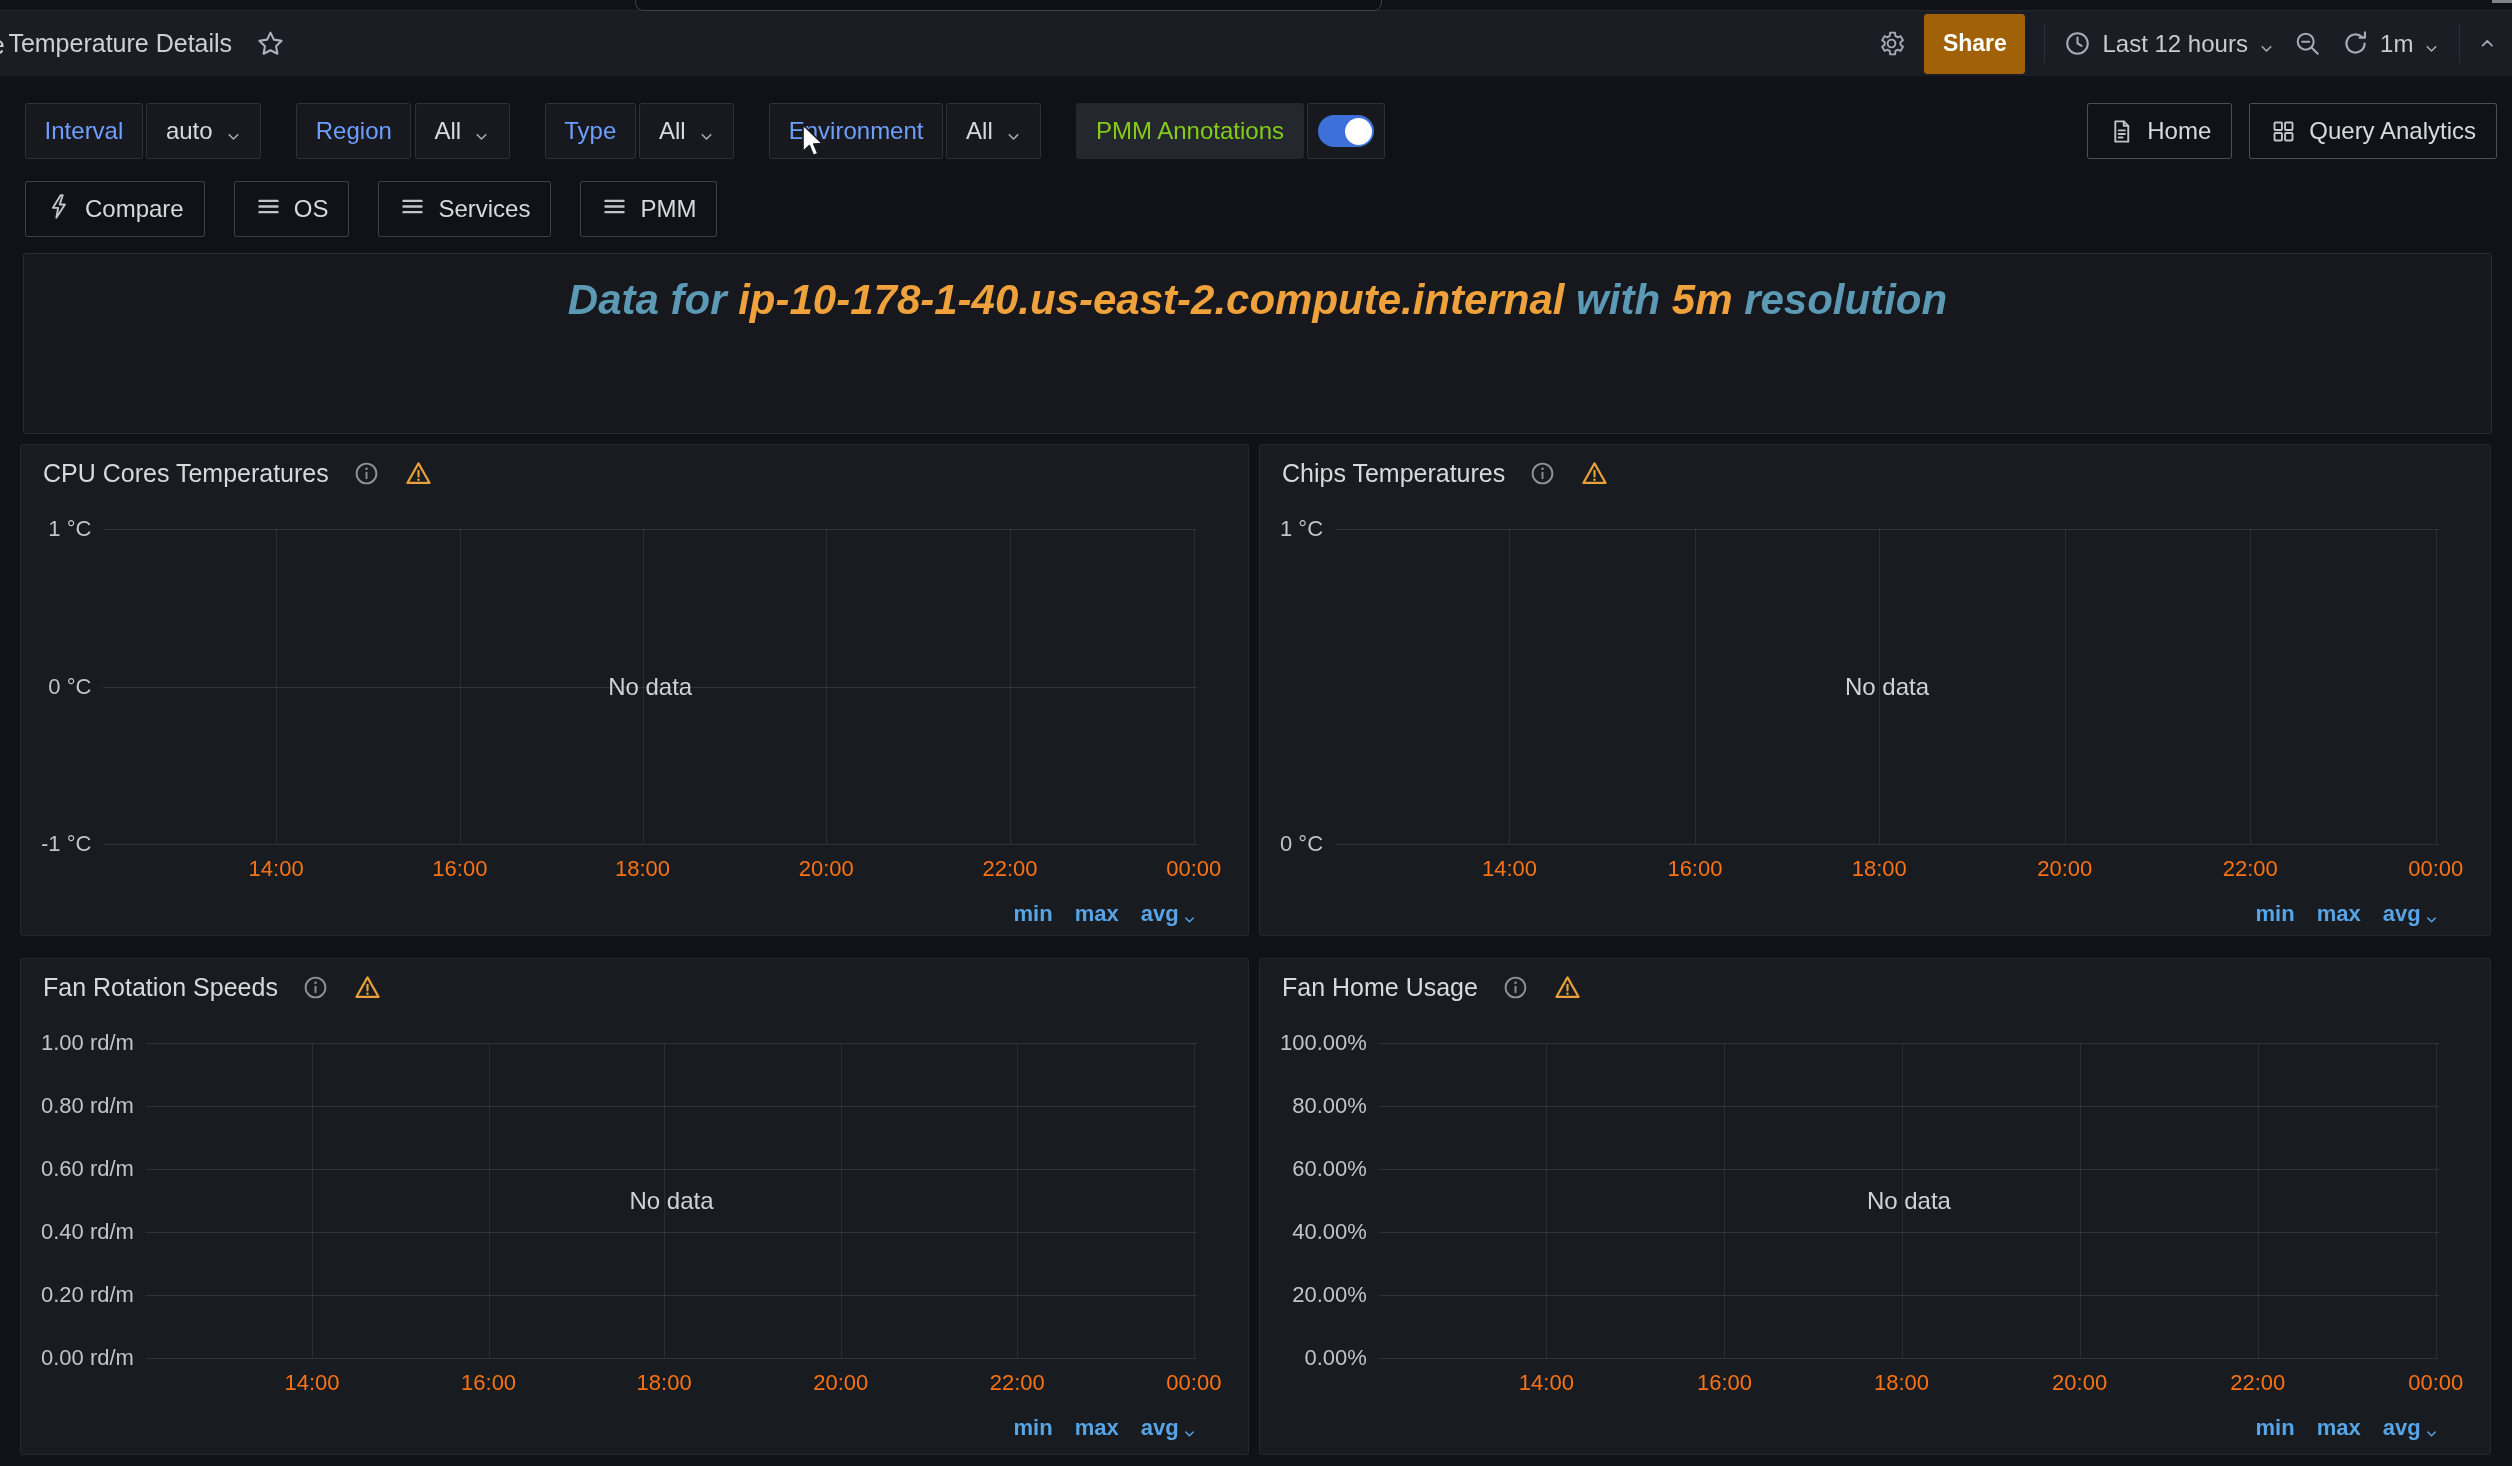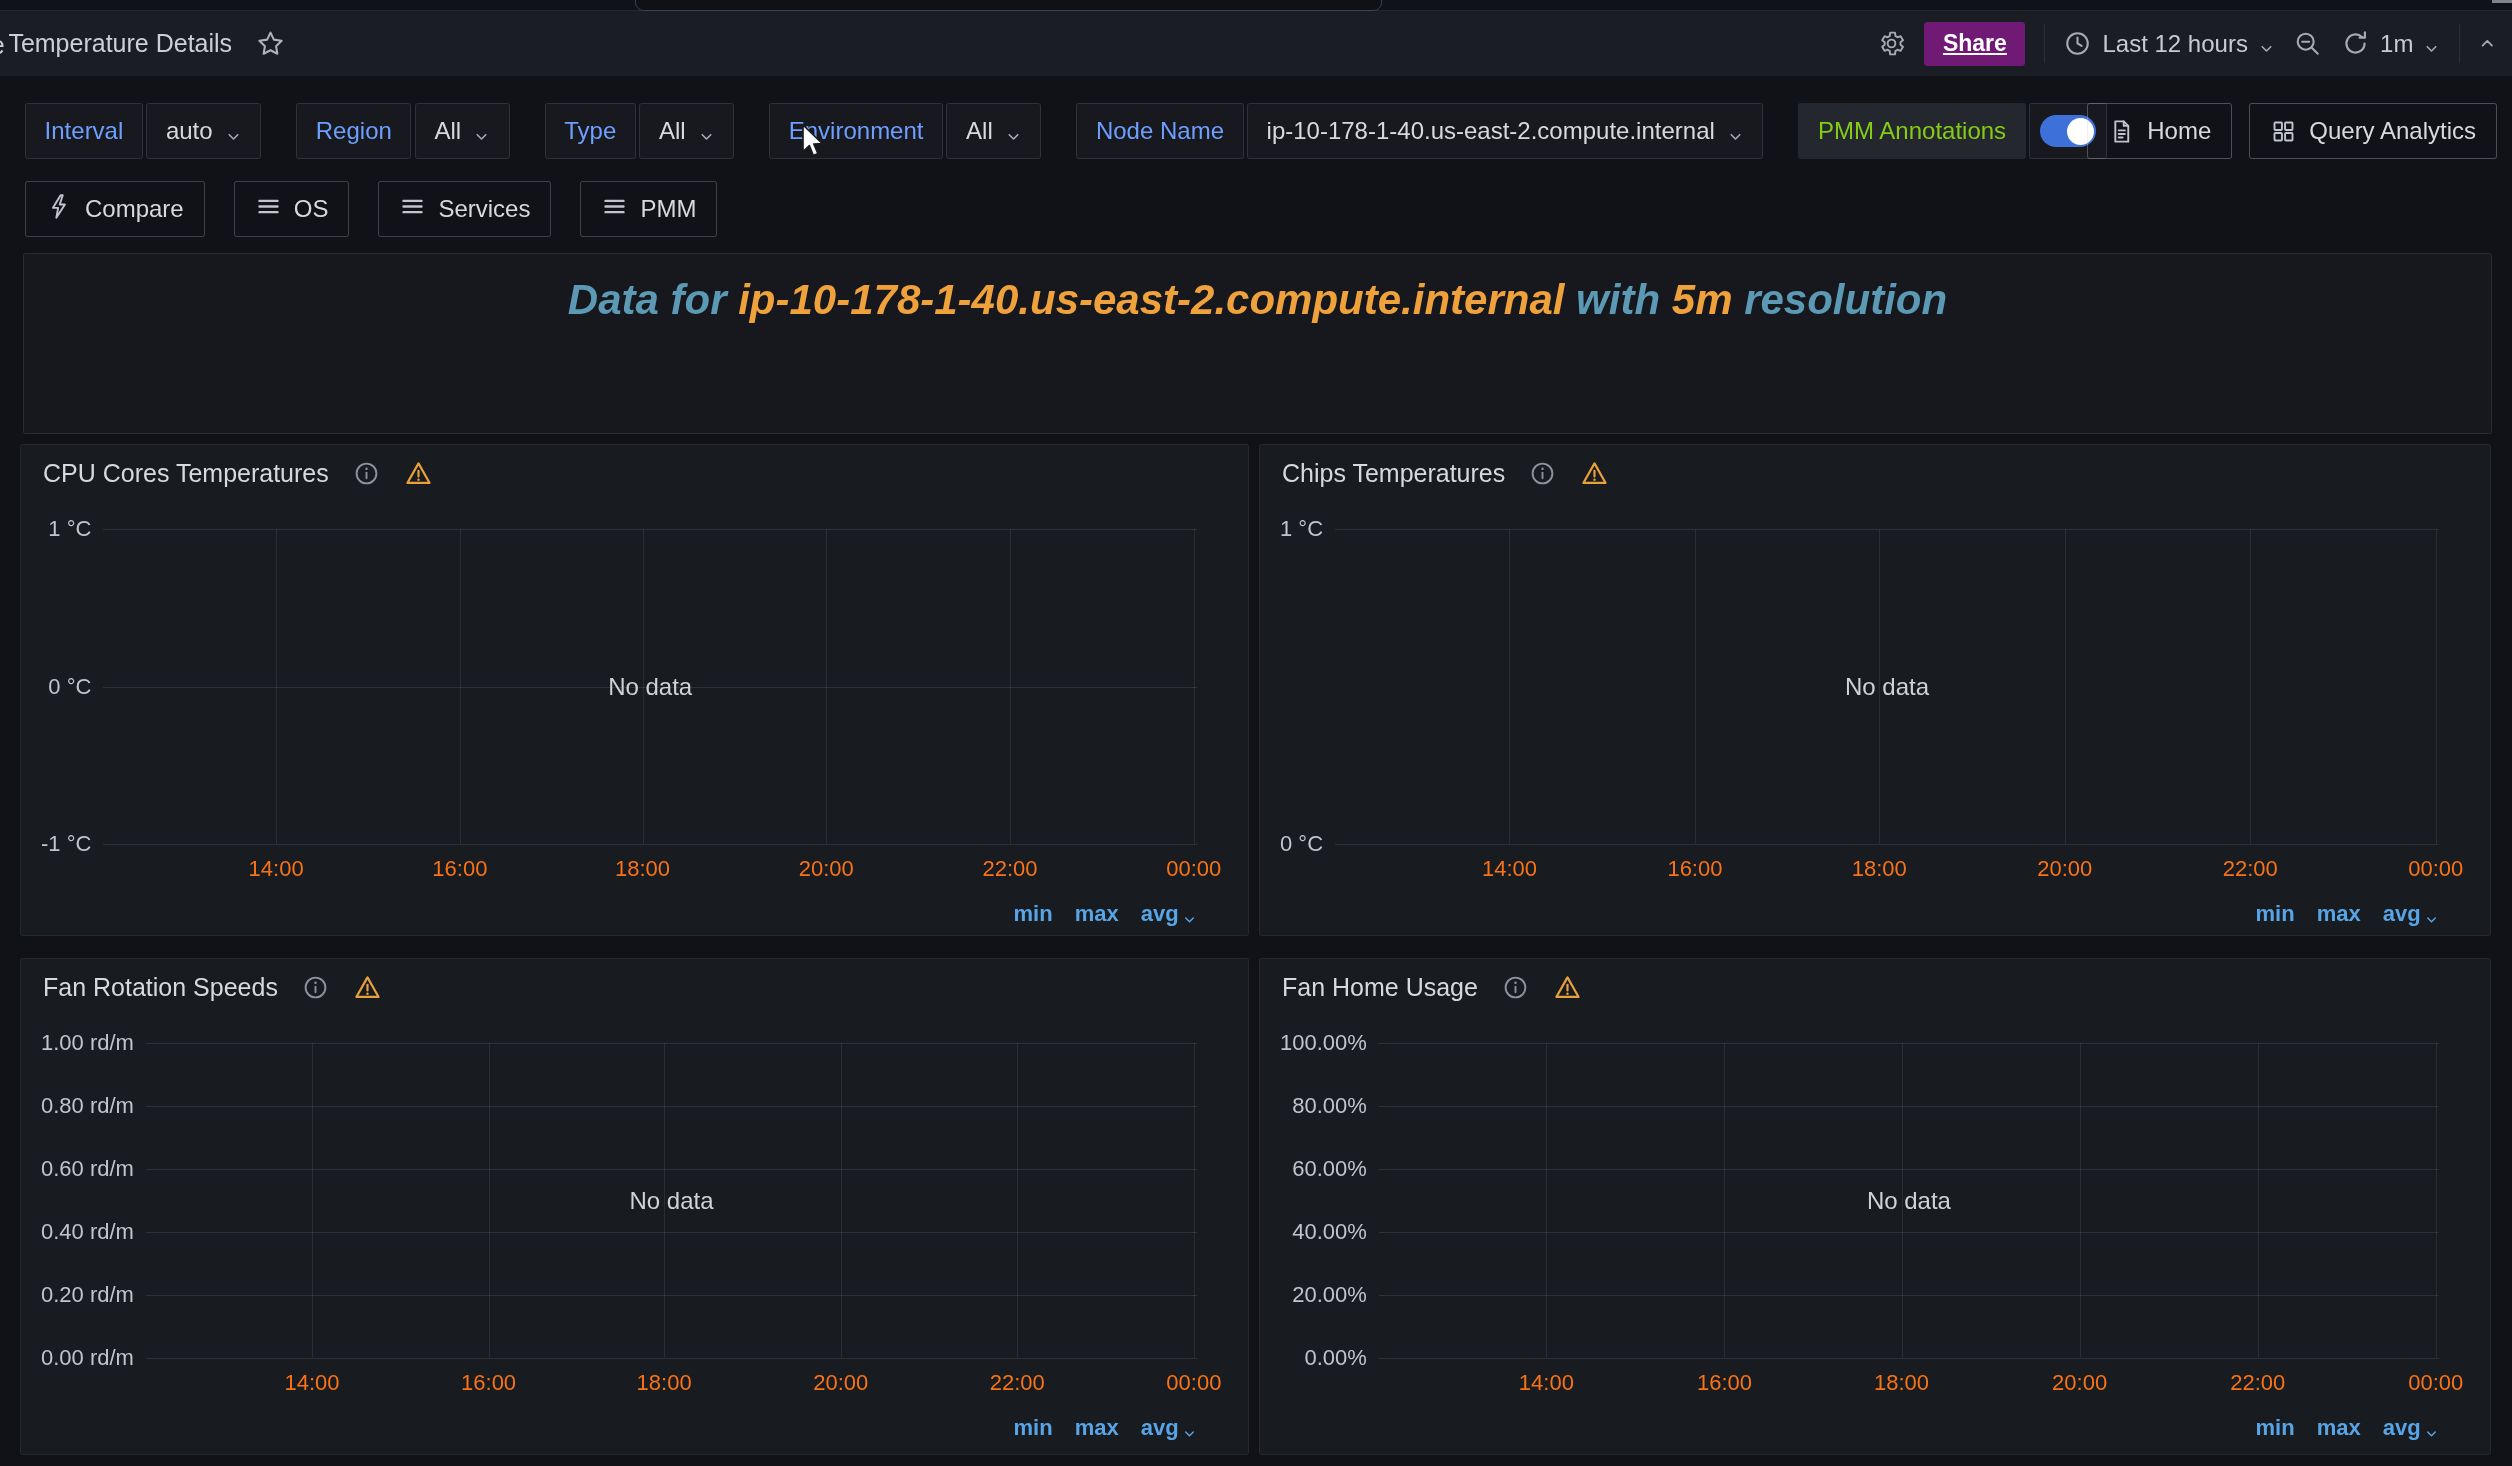--- a/index.html
+++ b/index.html
@@ -15,21 +15,21 @@
   .searchbar-bottom{position:absolute;left:635px;top:-25px;width:745px;height:34px;border:1.7px solid #3F434B;border-radius:8.4px;background:#101116;}
   .corner-sliver{position:absolute;right:0;top:0;width:20px;height:2.5px;background:#9DA0A8;opacity:.8;}
 
   
   .toolbar{position:absolute;left:0;top:11px;right:0;height:65px;background:#1A1D23;display:flex;align-items:center;}
   .tb-title-clip{position:absolute;left:-9.3px;top:20px;font-size:25px;color:#CDCFD5;}
   .tb-title{margin-left:8.4px;font-size:25px;font-weight:400;color:#CDCFD5;white-space:nowrap;}
   .tb-star{margin-left:24px;width:29px;height:29px;color:#AFB2BA;}
   .tb-right{margin-left:auto;display:flex;align-items:center;gap:18.6px;padding-right:15px;}
   .tb-icon{width:29px;height:29px;color:#A7AAB3;display:block;}
-  .share-btn{display:flex;align-items:center;justify-content:center;height:44px;padding:0 18.6px;border-radius:3.4px;background:#701a75;color:#FFFFFF;font-size:23px;font-weight:600;border:none;cursor:pointer;text-decoration:underline;}
+  .share-btn{display:flex;align-items:center;justify-content:center;height:60px;padding:0 18.6px;border-radius:3.4px;background:#a16207;color:#FFFFFF;font-size:23px;font-weight:600;border:none;cursor:pointer;}
   .tb-divider{width:0.8px;height:39px;background:#2C2F37;}
   .tb-group{display:flex;align-items:center;gap:10px;color:#C9CBD1;font-size:24px;font-weight:500;white-space:nowrap;}
   .chev{width:18.6px;height:18.6px;color:#A7AAB3;}
   .chev.sm{width:17px;height:17px;}
 
   
   .filters{position:absolute;left:25px;top:103px;right:287px;display:flex;align-items:center;gap:35px;flex-wrap:nowrap;}
   .var-group{display:flex;align-items:stretch;gap:3.4px;}
   .var-label,.var-value,.toggle-box,.ann-label{
     display:flex;align-items:center;height:54px;border-radius:2.5px;
@@ -174,29 +174,20 @@
     <div class="var-group">
       <div class="var-label">Environment</div>
       <div class="var-value">
         <span>All</span>
         <span class="chev sm"><svg viewBox="0 0 24 24" width="100%" height="100%" fill="none" stroke="currentColor" stroke-width="2.3" stroke-linecap="round" stroke-linejoin="round">
             <path d="M6 9.5l6 6 6-6"></path>
           </svg></span>
       </div>
     </div>
     <div class="var-group">
-      <div class="var-label">Node Name</div>
-      <div class="var-value">
-        <span>ip-10-178-1-40.us-east-2.compute.internal</span>
-        <span class="chev sm"><svg viewBox="0 0 24 24" width="100%" height="100%" fill="none" stroke="currentColor" stroke-width="2.3" stroke-linecap="round" stroke-linejoin="round">
-            <path d="M6 9.5l6 6 6-6"></path>
-          </svg></span>
-      </div>
-    </div>
-    <div class="var-group">
       <div class="ann-label">PMM Annotations</div>
       <div class="toggle-box">
         <div class="toggle-pill"></div>
       </div>
     </div>
   </div>
 
 <div class="top-right-btns">
   <button class="ghost-btn">
     <svg viewBox="0 0 24 24" fill="none" stroke="currentColor" stroke-width="1.7" stroke-linecap="round" stroke-linejoin="round">

